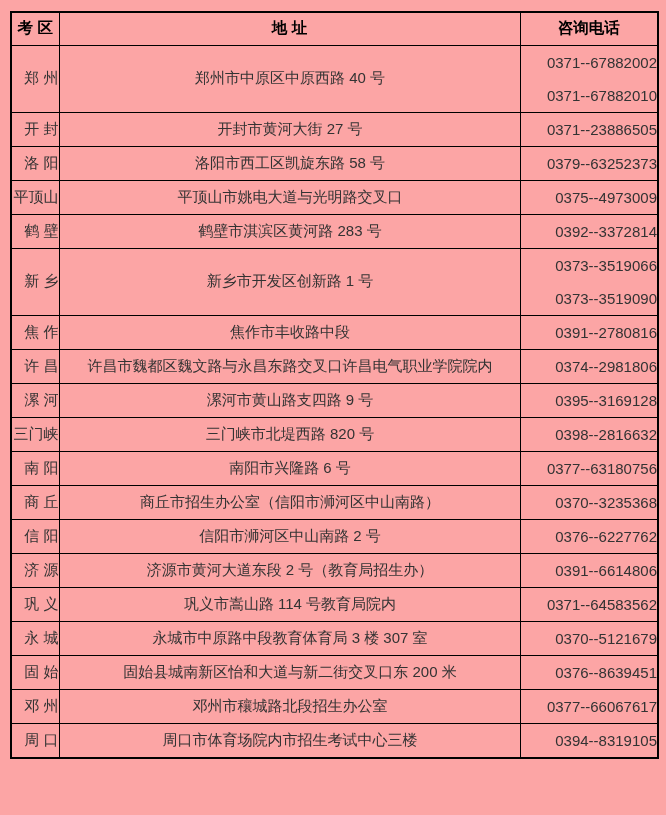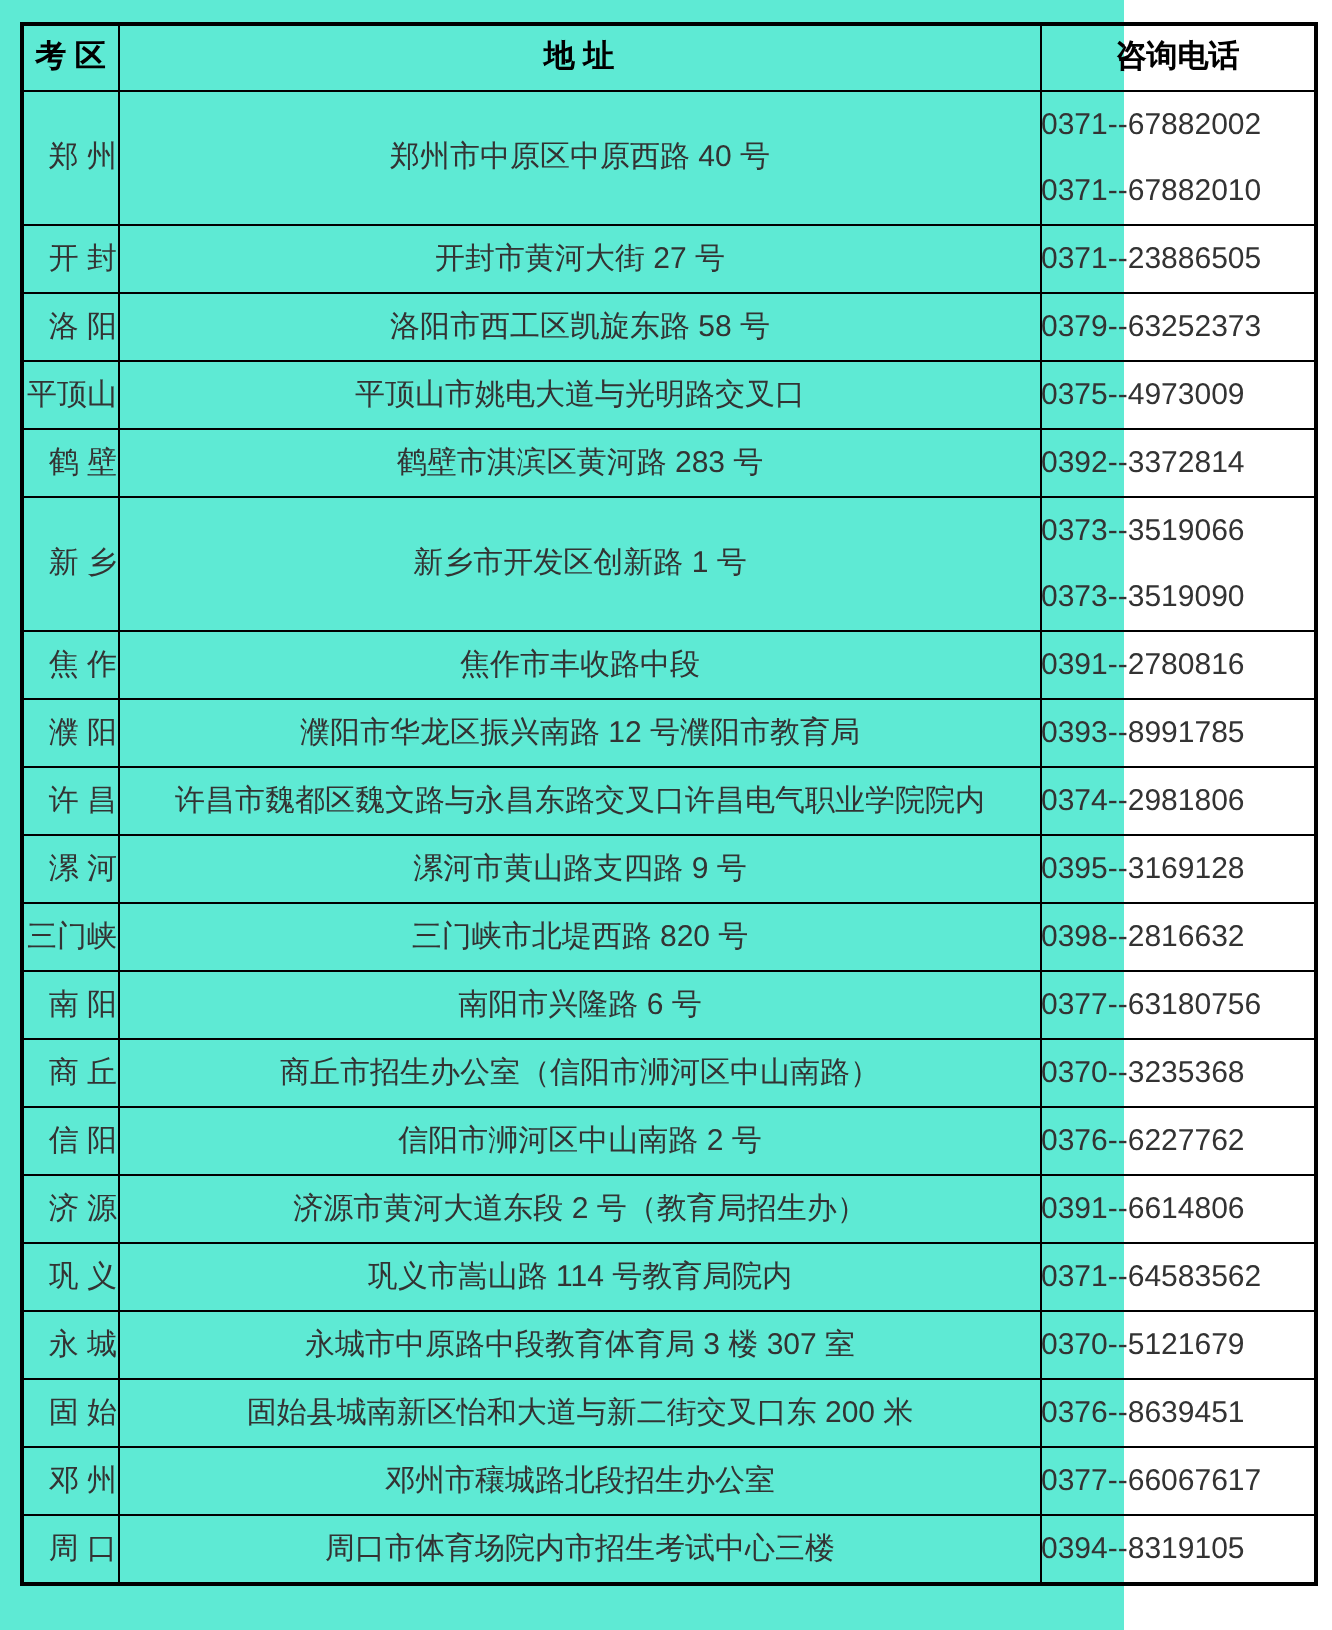--- a/index.html
+++ b/index.html
@@ -3,23 +3,23 @@
 <meta charset="utf-8">
 <style>
   html, body {
     margin: 0;
     padding: 0;
     background: #ffffff;
     width: 666px;
     font-family: "Liberation Sans", "DejaVu Sans", sans-serif;
   }
   .page {
-    width: 562px;
+    width: 666px;
     height: 815px;
-    background: #5eead4;
+    background: #fca5a5;
     box-sizing: border-box;
     padding: 11px 9px 11px 10px;
   }
   table.districts {
     border-collapse: collapse;
     table-layout: fixed;
     width: 647px;
     border: 2px solid #000000;
   }
   col.c-district { width: 48px; }
@@ -46,21 +46,21 @@
     padding: 0;
     white-space: nowrap;
     height: 30px;
   }
   td.address {
     text-align: center;
     padding: 0 1px 0 2px;
     height: 30px;
   }
   td.phone {
-    text-align: left;
+    text-align: right;
     padding: 0;
     height: 30px;
     margin-top: 46px;
   }
   .phone-line {
     line-height: 33px;
     white-space: nowrap;
   }
 </style>
 </head>
@@ -126,27 +126,20 @@
           </td>
         </tr>
         <tr>
           <td class="district">焦 作</td>
           <td class="address">焦作市丰收路中段</td>
           <td class="phone">
             <div class="phone-line">0391--2780816</div>
           </td>
         </tr>
         <tr>
-          <td class="district">濮 阳</td>
-          <td class="address">濮阳市华龙区振兴南路 12 号濮阳市教育局</td>
-          <td class="phone">
-            <div class="phone-line">0393--8991785</div>
-          </td>
-        </tr>
-        <tr>
           <td class="district">许 昌</td>
           <td class="address">许昌市魏都区魏文路与永昌东路交叉口许昌电气职业学院院内</td>
           <td class="phone">
             <div class="phone-line">0374--2981806</div>
           </td>
         </tr>
         <tr>
           <td class="district">漯 河</td>
           <td class="address">漯河市黄山路支四路 9 号</td>
           <td class="phone">

